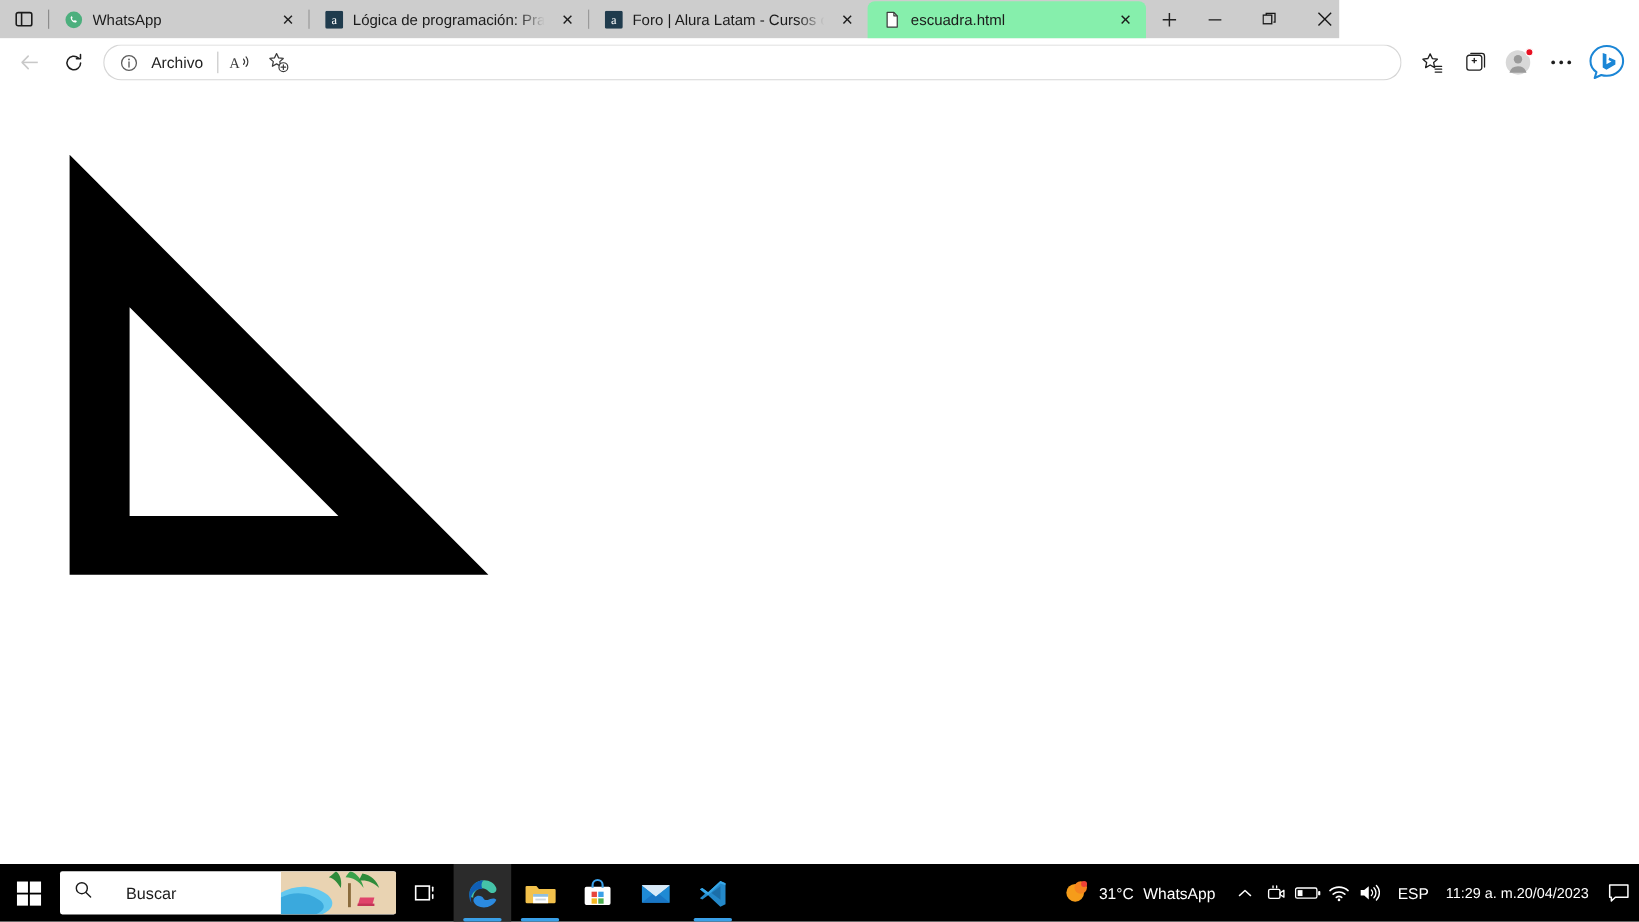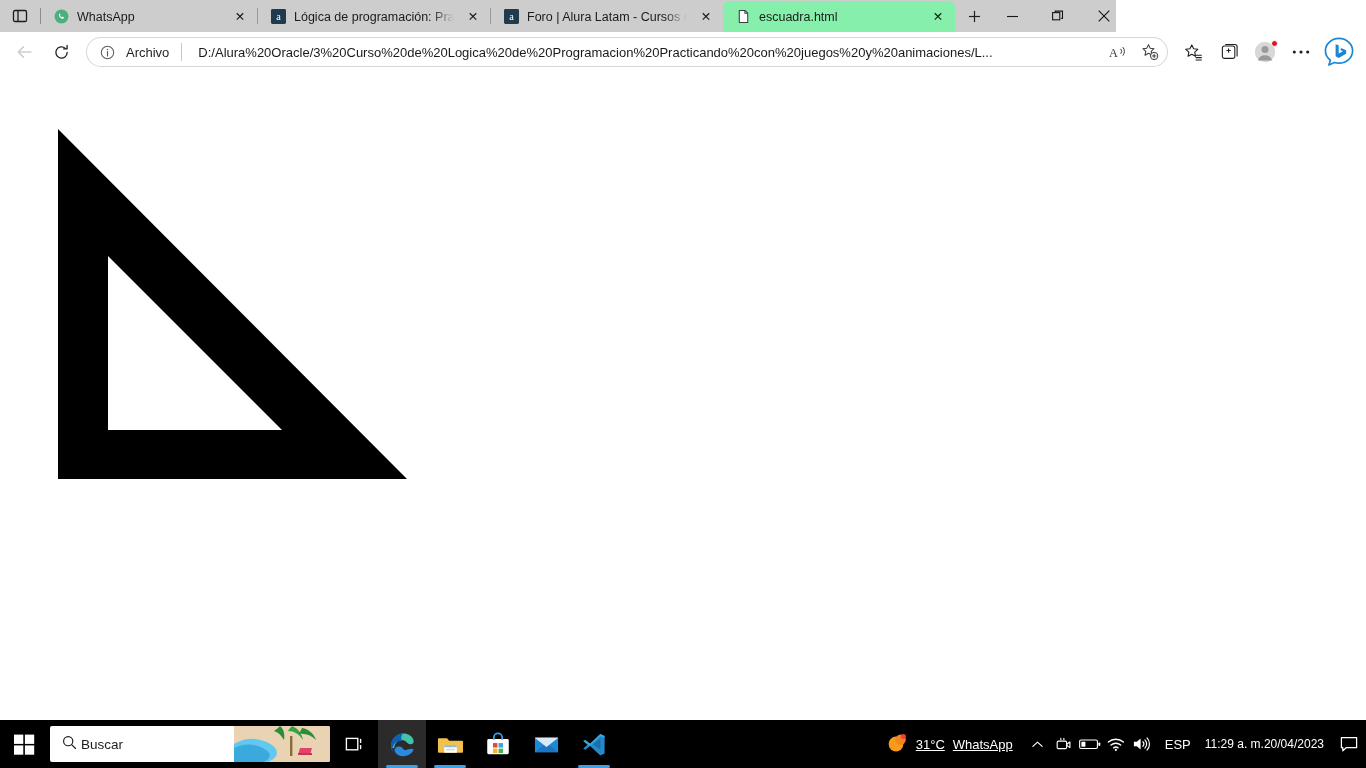--- a/index.html
+++ b/index.html
@@ -93,35 +93,35 @@
   .escuadra { position:absolute; left:0; top:0; }
 
   
   .taskbar {
     position:absolute; left:0; top:720px; width:1366px; height:48px;
     background:#000000; display:flex; align-items:center;
   }
   .start-btn { width:48px; height:48px; display:flex; align-items:center; justify-content:center; flex:0 0 auto; }
   .searchbox {
     width:280px; height:36px; margin-left:2px; background:#ffffff; border-radius:2px;
-    display:flex; align-items:center; gap:4px; padding-left:12px; position:relative;
+    display:flex; align-items:center; gap:28px; padding-left:12px; position:relative;
     overflow:hidden; flex:0 0 auto;
   }
   .search-text { font-size:13.5px; color:#1b1b1b; z-index:2; }
   .search-thumb { position:absolute; right:0; top:0; width:96px; height:36px; }
   .taskview { width:48px; height:48px; display:flex; align-items:center; justify-content:center; flex:0 0 auto; }
   .tb-app {
     width:48px; height:48px; display:flex; align-items:center; justify-content:center;
     position:relative; flex:0 0 auto;
   }
   .tb-app.active { background:#2b2b2b; }
   .tb-underline { position:absolute; bottom:0; left:8px; width:32px; height:3px; background:#3aa0e8; border-radius:2px; }
 
   .tray { margin-left:auto; display:flex; align-items:center; height:48px; flex:0 0 auto; }
-  .weather { display:flex; align-items:center; gap:8px; padding:0 12px 0 6px; color:#ffffff; font-size:13px; white-space:nowrap;text-decoration:underline; }
+  .weather { display:flex; align-items:center; gap:8px; padding:0 12px 0 6px; color:#ffffff; font-size:13px; white-space:nowrap; }
   .tray-icon { width:26px; height:48px; display:flex; align-items:center; justify-content:center; color:#fff; flex:0 0 auto; }
   .tray-lang { font-size:13px; color:#fff; padding:0 10px; flex:0 0 auto; }
   .clock {
     display:flex; flex-direction:row; align-items:flex-end; justify-content:center;
     color:#fff; font-size:12px; line-height:15px; padding:0 8px 0 4px; white-space:nowrap; flex:0 0 auto;
   }
   .notif { width:34px; height:48px; display:flex; align-items:center; justify-content:center; flex:0 0 auto; }
 </style>
 </head>
 <body>
@@ -234,21 +234,20 @@
     <div class="omnibox">
       <span class="omni-info">
         <svg width="15" height="15" viewBox="0 0 16 16">
           <circle cx="8" cy="8" r="6.6" fill="none" stroke="#5c5c5c" stroke-width="1.15"></circle>
           <circle cx="8" cy="4.8" r="0.8" fill="#5c5c5c"></circle>
           <line x1="8" y1="7" x2="8" y2="11.6" stroke="#5c5c5c" stroke-width="1.2" stroke-linecap="round"></line>
         </svg>
       </span>
       <span class="omni-scheme">Archivo</span>
       <span class="omni-vsep"></span>
-      <span class="omni-url" title="D:/Alura%20Oracle/3%20Curso%20de%20Logica%20de%20Programacion%20Practicando%20con%20juegos%20y%20animaciones/L...">D:/Alura%20Oracle/3%20Curso%20de%20Logica%20de%20Programacion%20Practicando%20con%20juegos%20y%20animaciones/L...</span>
 
       <span class="omni-act">
         <svg width="19" height="17" viewBox="0 0 20 18">
           <text x="0" y="13.5" font-family="Liberation Serif, serif" font-size="13" fill="#3a3a3a">A</text>
           <path d="M12.6 5.5a3.6 3.6 0 0 1 0 4.6" fill="none" stroke="#3a3a3a" stroke-width="1.05" stroke-linecap="round"></path>
           <path d="M14.8 3.6a6.3 6.3 0 0 1 0 8.4" fill="none" stroke="#3a3a3a" stroke-width="1.05" stroke-linecap="round"></path>
         </svg>
       </span>
       <span class="omni-act">
         <svg width="18" height="18" viewBox="0 0 20 20">

